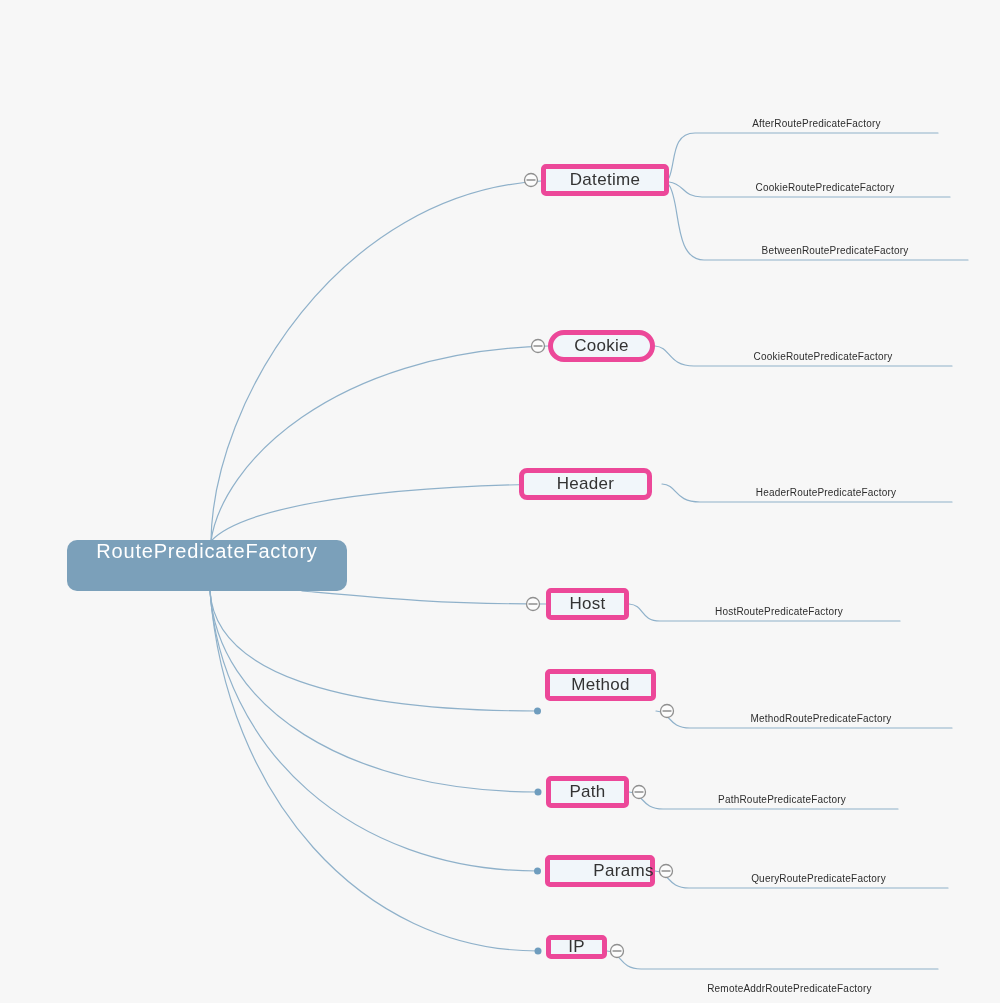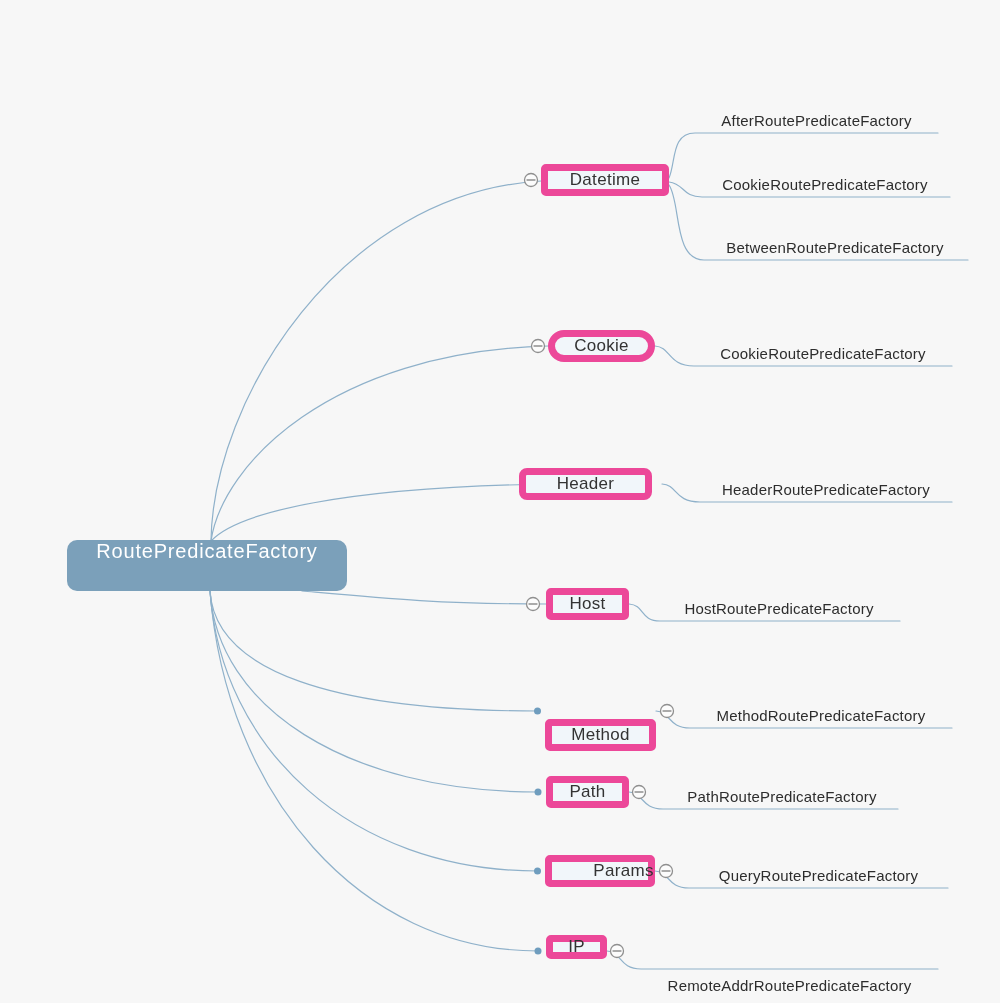--- a/index.html
+++ b/index.html
@@ -10,27 +10,27 @@
   .edge-layer{position:absolute;left:0;top:0;width:1000px;height:1003px;}
   .root-topic{
     position:absolute;left:67px;top:540px;width:280px;height:51px;
     background:#7ba0ba;border-radius:10px;
     display:flex;align-items:flex-start;justify-content:center;
     color:#ffffff;font-size:20px;letter-spacing:0.8px;
     box-sizing:border-box;z-index:2;
   }
   .topic{
     position:absolute;display:flex;align-items:center;justify-content:center;
-    background:#f1f6fa;border:7px solid #ec4899;border-radius:5px;
+    background:#f1f6fa;border:5px solid #ec4899;border-radius:5px;
     font-size:17px;color:#333333;letter-spacing:0.3px;
     box-sizing:border-box;z-index:2;
   }
   .leaf{
     position:absolute;height:24px;display:flex;align-items:flex-end;justify-content:center;
-    font-size:15px;color:#2d2d2d;letter-spacing:0.2px;
+    font-size:10px;color:#2d2d2d;letter-spacing:0.2px;
     padding-bottom:4px;box-sizing:border-box;z-index:2;white-space:nowrap;
   }
   .edge{fill:none;stroke:#8fb1ca;stroke-width:1.2;stroke-linecap:round;}
   .collapse-circle{fill:#fcfcfc;stroke:#8f8f8f;stroke-width:1.3;}
   .collapse-minus{stroke:#8f8f8f;stroke-width:1.3;stroke-linecap:round;}
   .anchor-dot{fill:#6f9dbe;}
 </style>
 </head>
 <body>
 
@@ -106,21 +106,21 @@
   </div>
   <div class="topic" style="left:548px;top:330px;width:107px;height:32px;border-radius:16px;">
     <span>Cookie</span>
   </div>
   <div class="topic" style="left:519px;top:468px;width:133px;height:32px;border-radius:8px;">
     <span>Header</span>
   </div>
   <div class="topic" style="left:546px;top:588px;width:83px;height:32px;">
     <span>Host</span>
   </div>
-  <div class="topic" style="left:545px;top:719px;width:111px;height:32px;text-align:right;">
+  <div class="topic" style="left:545px;top:669px;width:111px;height:32px;text-align:right;">
     <span>Method</span>
   </div>
   <div class="topic" style="left:546px;top:776px;width:83px;height:32px;">
     <span>Path</span>
   </div>
   <div class="topic" style="left:545px;top:855px;width:110px;height:32px;padding-left:47px;">
     <span>Params</span>
   </div>
   <div class="topic" style="left:546px;top:935px;width:61px;height:24px;">
     <span>IP</span>

